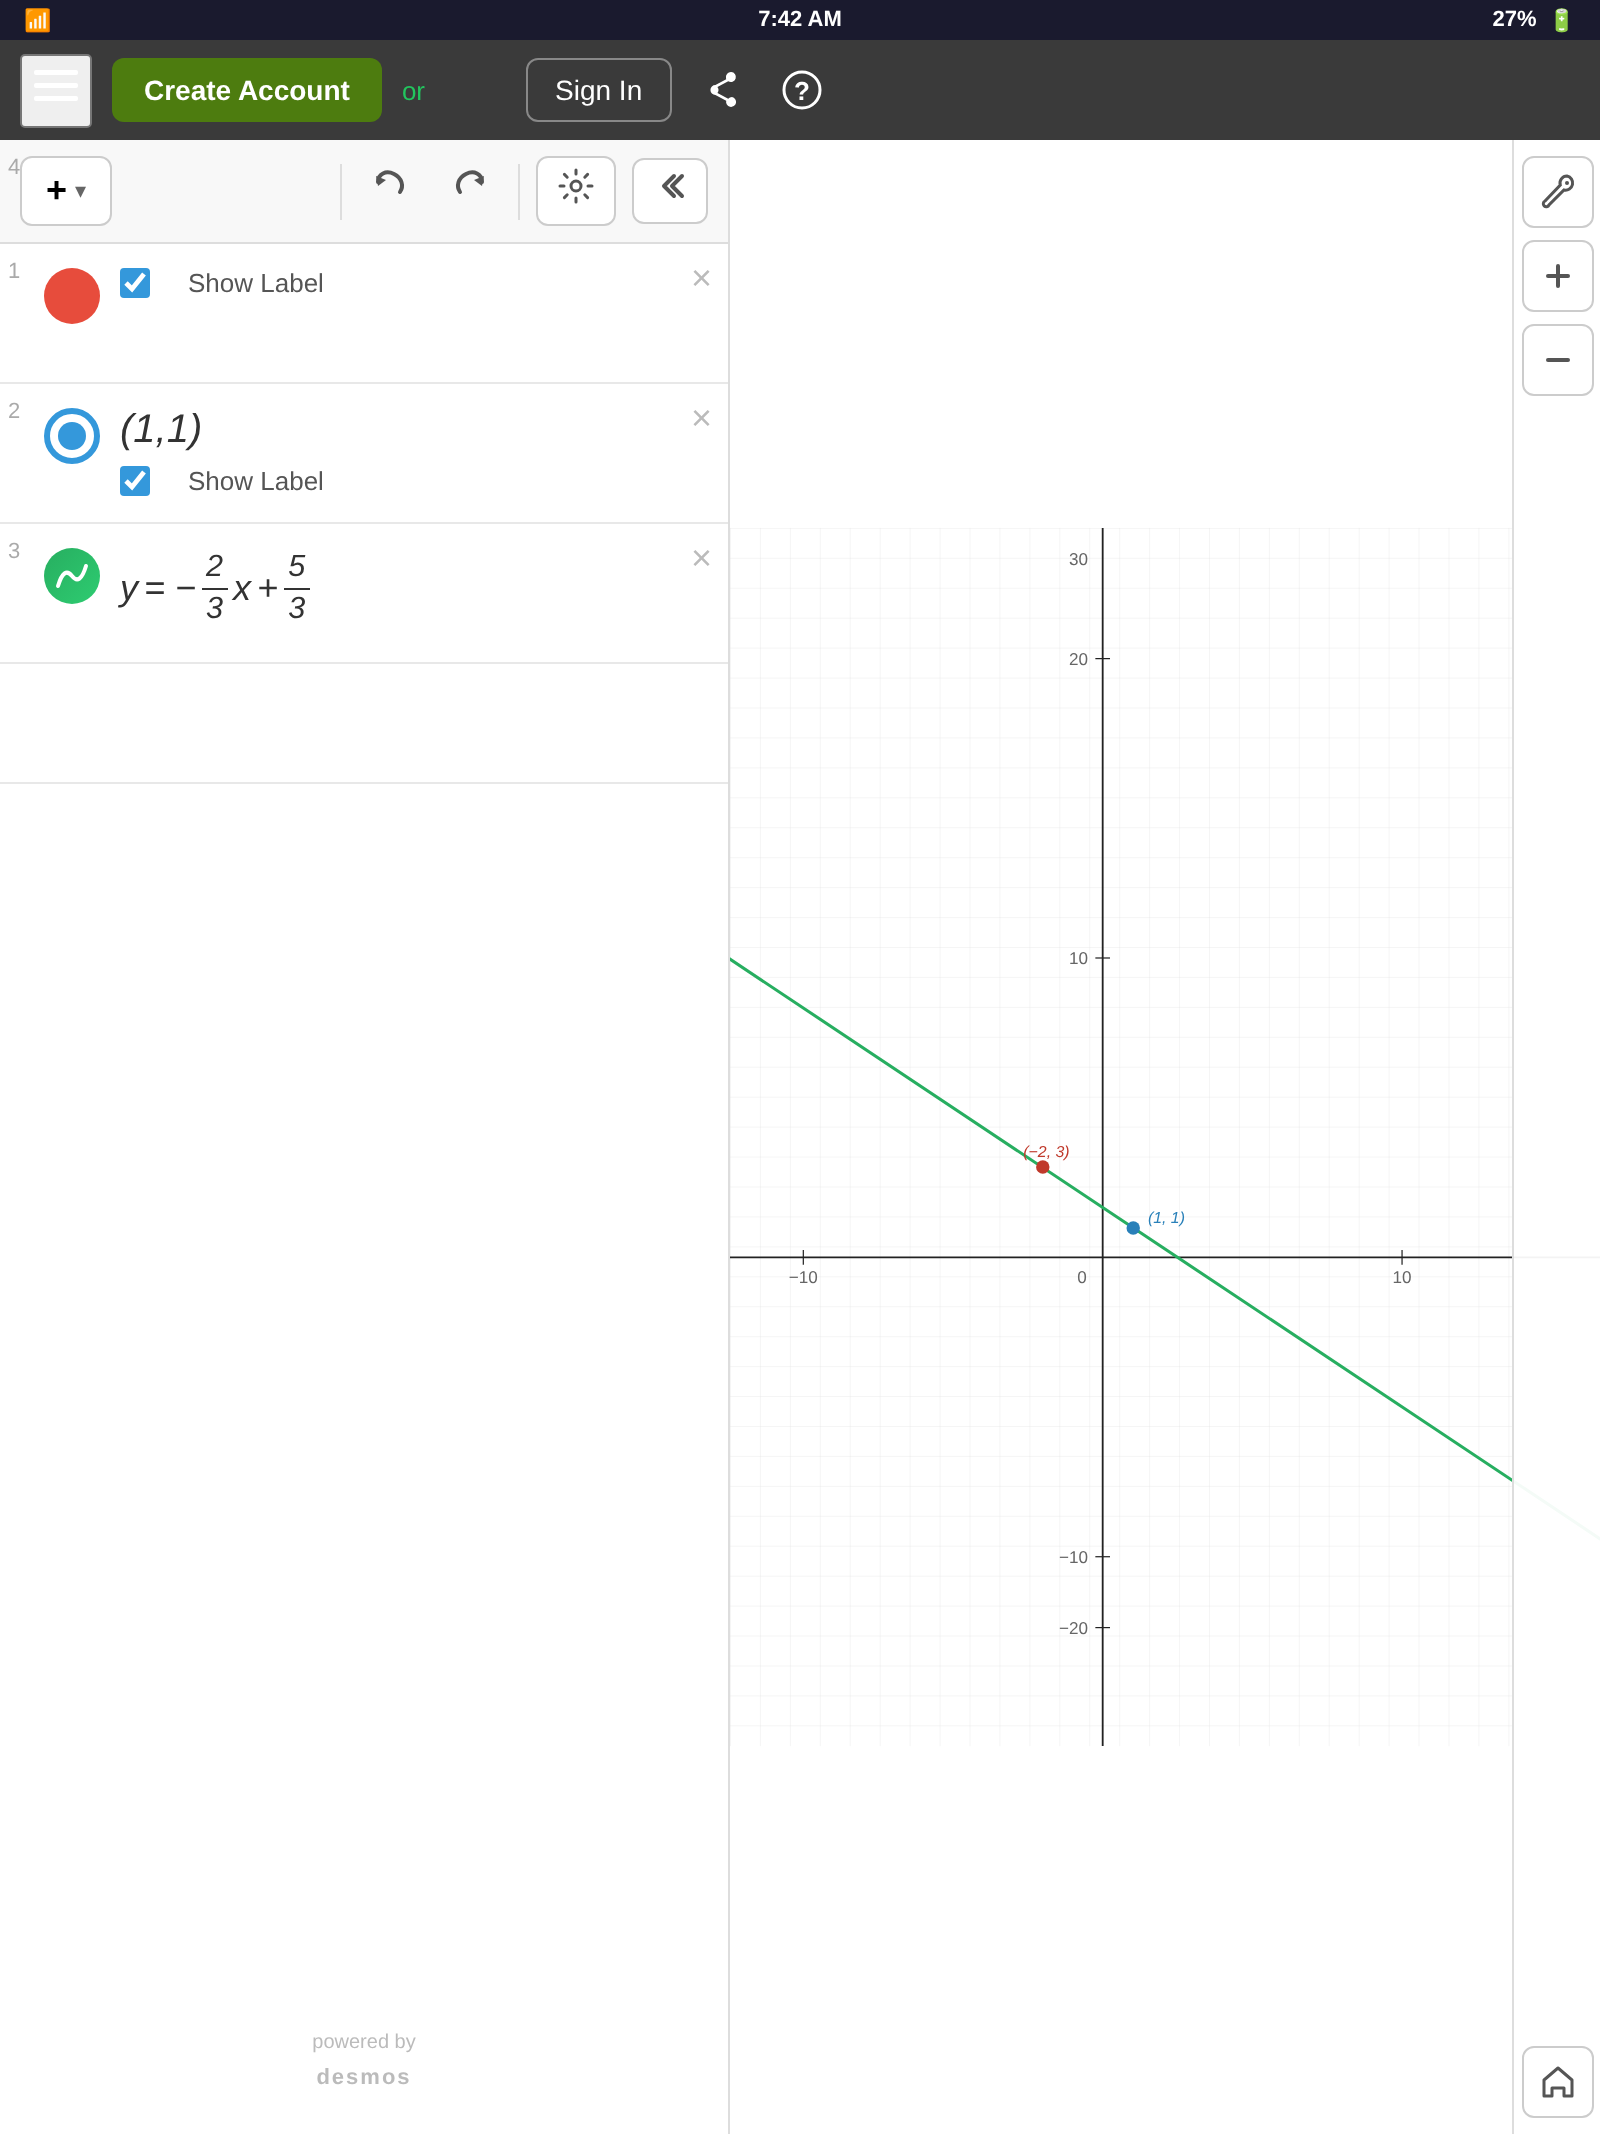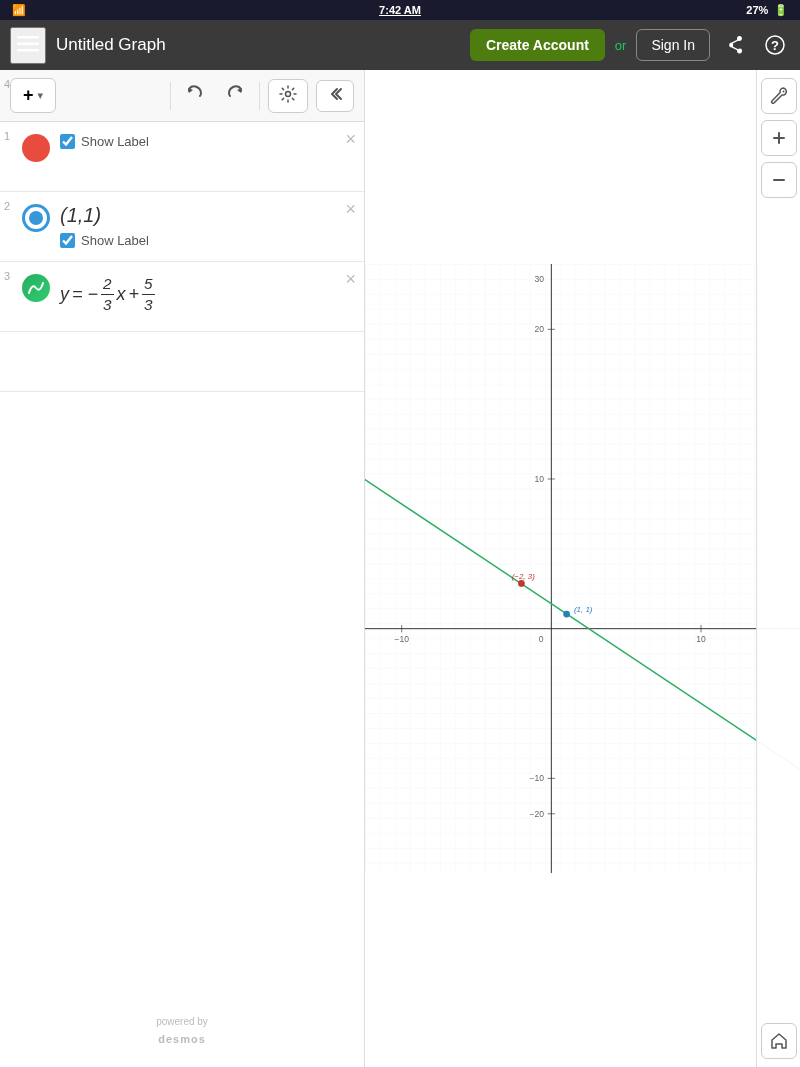--- a/index.html
+++ b/index.html
@@ -11,21 +11,21 @@
       color: white;
       height: 20px;
       display: flex;
       align-items: center;
       justify-content: space-between;
       padding: 0 12px;
       font-size: 11px;
       font-weight: 600;
     }
     .status-left { display: flex; align-items: center; gap: 6px; }
-    .status-center { position: absolute; left: 50%; transform: translateX(-50%); text-decoration: underline; }
+    .status-center { position: absolute; left: 50%; transform: translateX(-50%); }
     .status-right { display: flex; align-items: center; gap: 6px; margin-left: auto; }
 
     
     #header {
       background: #3a3a3a;
       height: 50px;
       display: flex;
       align-items: center;
       padding: 0 10px;
       gap: 10px;
@@ -56,20 +56,21 @@
       font-size: 13px;
     }
     .btn-sign-in {
       background: transparent;
       color: white;
       border: 1.5px solid #888;
       border-radius: 6px;
       padding: 7px 14px;
       font-size: 14px;
       cursor: pointer;
+      margin-left: 40px;
     }
     .header-icon-btn {
       background: none;
       border: none;
       color: white;
       font-size: 18px;
       cursor: pointer;
       padding: 5px;
       display: flex; align-items: center; justify-content: center;
     }
@@ -183,21 +184,21 @@
       color: white; font-size: 14px; font-weight: bold;
     }
 
     .expr-content { flex: 1; padding-top: 2px; }
     .expr-math {
       font-size: 20px;
       color: #333;
       margin-bottom: 6px;
       font-style: italic;
     }
-    .show-label-row { display: flex; align-items: center; gap: 6px; }
+    .show-label-row { display: flex; align-items: center; gap: 19px; }
     .show-label-row input[type=checkbox] { width: 15px; height: 15px; accent-color: #3498db; }
     .show-label-text { font-size: 13px; color: #555; }
 
     .close-btn {
       position: absolute;
       top: 8px;
       right: 8px;
       background: none;
       border: none;
       font-size: 18px;
@@ -292,21 +293,20 @@
 </div>
 
 <div id="header">
   <button class="menu-icon">
     <svg width="22" height="16" viewBox="0 0 22 16">
       <rect y="0" width="22" height="2.5" fill="white" rx="1"></rect>
       <rect y="6.5" width="22" height="2.5" fill="white" rx="1"></rect>
       <rect y="13" width="22" height="2.5" fill="white" rx="1"></rect>
     </svg>
   </button>
-  <span class="title">Untitled Graph</span>
   <button class="btn-create-account">Create Account</button>
   <span class="btn-or">or</span>
   <button class="btn-sign-in">Sign In</button>
   <button class="header-icon-btn">
     <svg width="20" height="20" viewBox="0 0 20 20" fill="white">
       <path d="M15 13.5a2.5 2.5 0 0 0-1.89.87L7.72 11.5a2.54 2.54 0 0 0 0-3L13.11 5.63A2.5 2.5 0 1 0 12 4a2.5 2.5 0 0 0 .11.63L6.72 7.5A2.5 2.5 0 1 0 6.72 12.5l5.39 2.87A2.5 2.5 0 1 0 15 13.5z"></path>
     </svg>
   </button>
   <button class="header-icon-btn">
     <svg width="20" height="20" viewBox="0 0 20 20">

